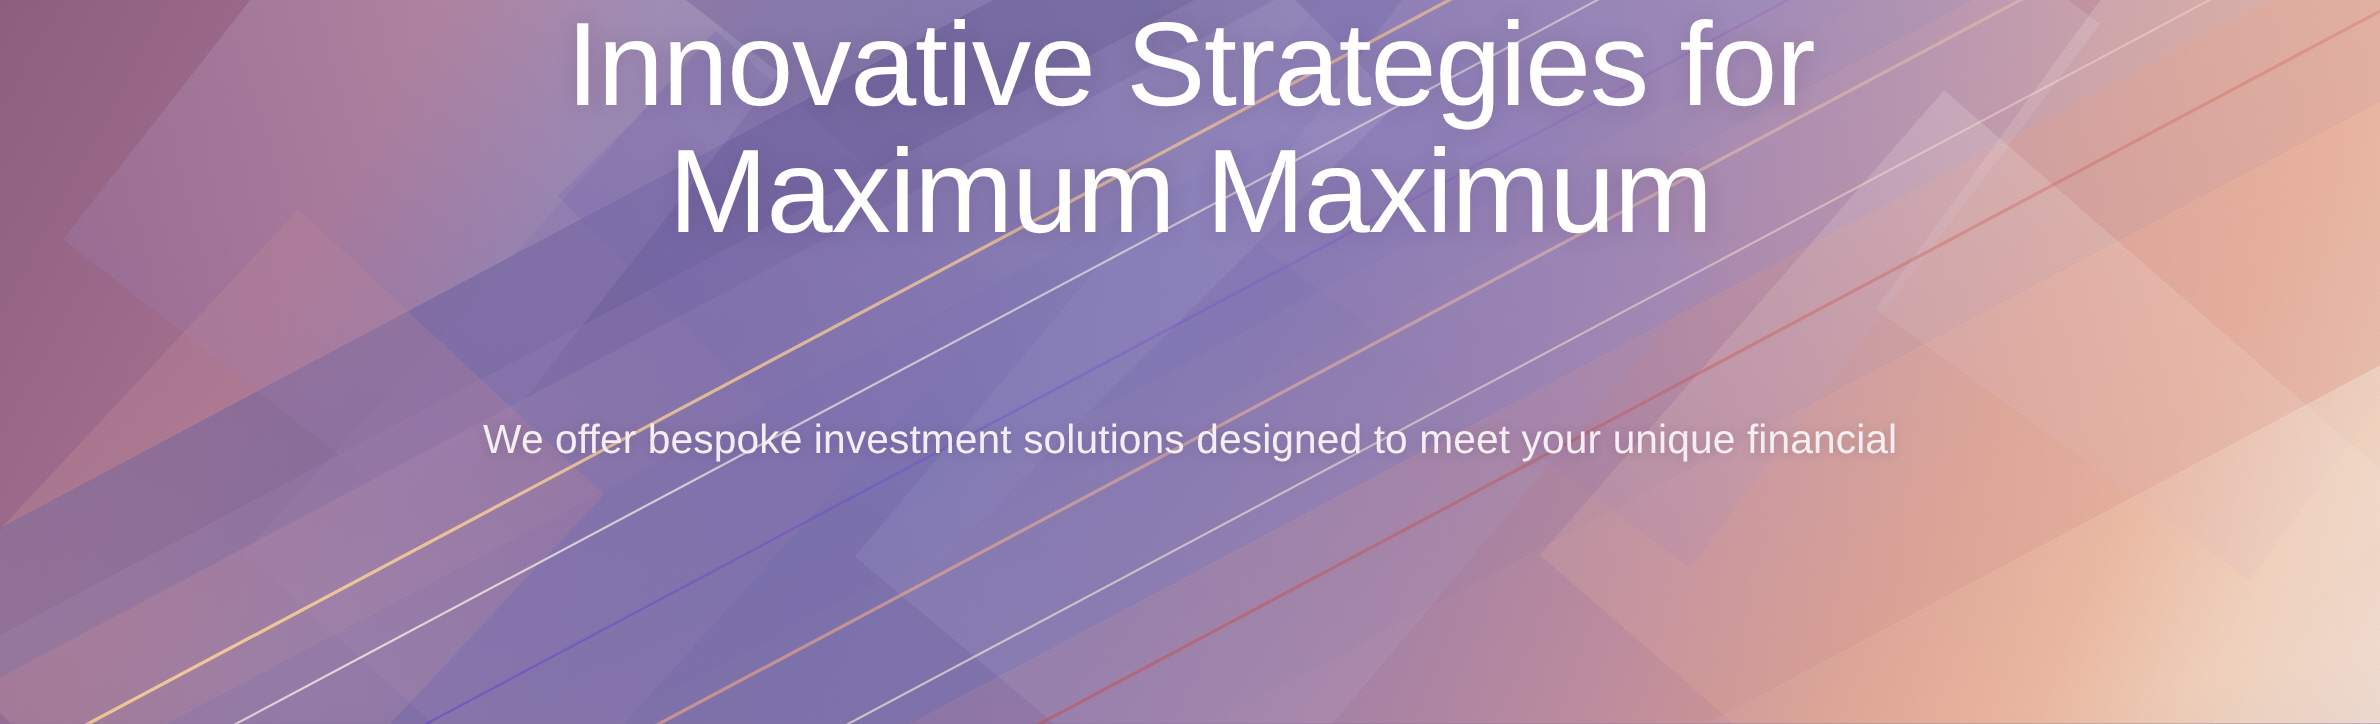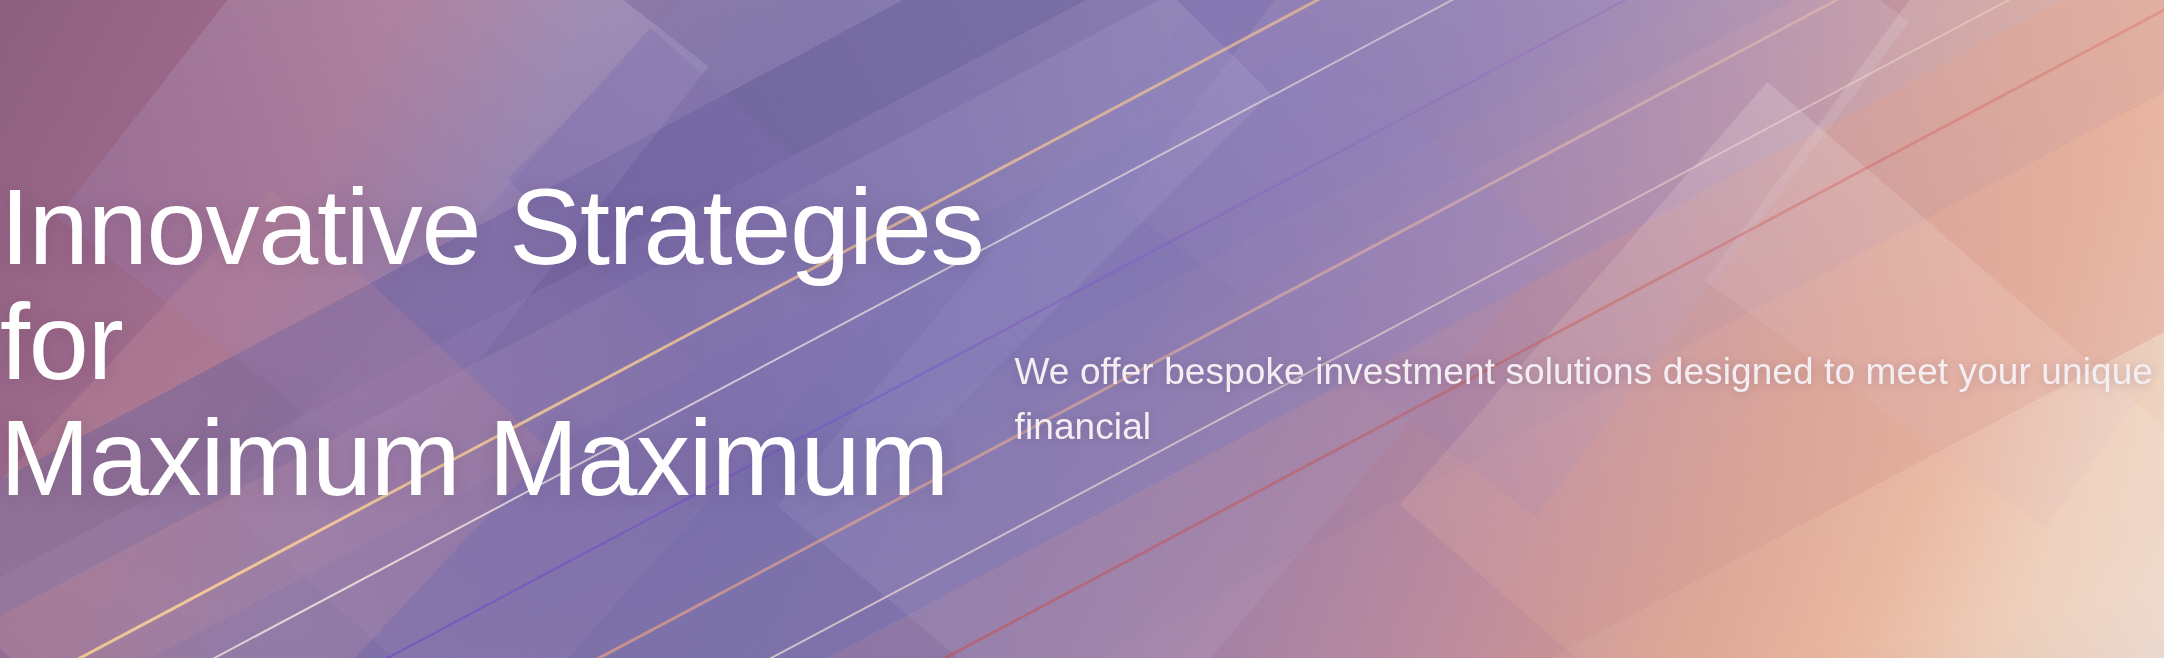--- a/index.html
+++ b/index.html
@@ -105,24 +105,23 @@
   .vignette {
     position:absolute; inset:0;
     background:radial-gradient(135% 115% at 52% 45%, rgba(0,0,0,0) 52%, rgba(60,40,70,.18) 100%);
   }
 
   
   .content {
     position:absolute;
     inset:0;
     display:flex;
-    flex-direction:row;
+    flex-direction:column;
     align-items:center;
-    text-align:left;
-    padding-top:26px;
+    text-align:center;
   }
 
   .headline {
     color:#ffffff;
     font-size:108px;
     font-weight:400;
     line-height:1.07;
     letter-spacing:-1.2px;
     max-width:1560px;
     text-shadow:0 2px 18px rgba(70,40,80,.18);
@@ -132,21 +131,21 @@
   .subtitle {
     margin-top:116px;
     color:#f4eef3;
     font-size:37px;
     font-weight:300;
     line-height:1.48;
     letter-spacing:.1px;
     max-width:1360px;
     text-shadow:0 1px 10px rgba(70,40,80,.20);
   }
-  .subtitle .line { display:block; }
+  .subtitle .line { display:block;margin-top:26px; }
 </style>
 </head>
 <body>
 
 <div class="hero">
 
   <div class="bg-art">
     <div class="bg-base"></div>
 
     <div class="band b1"></div>

